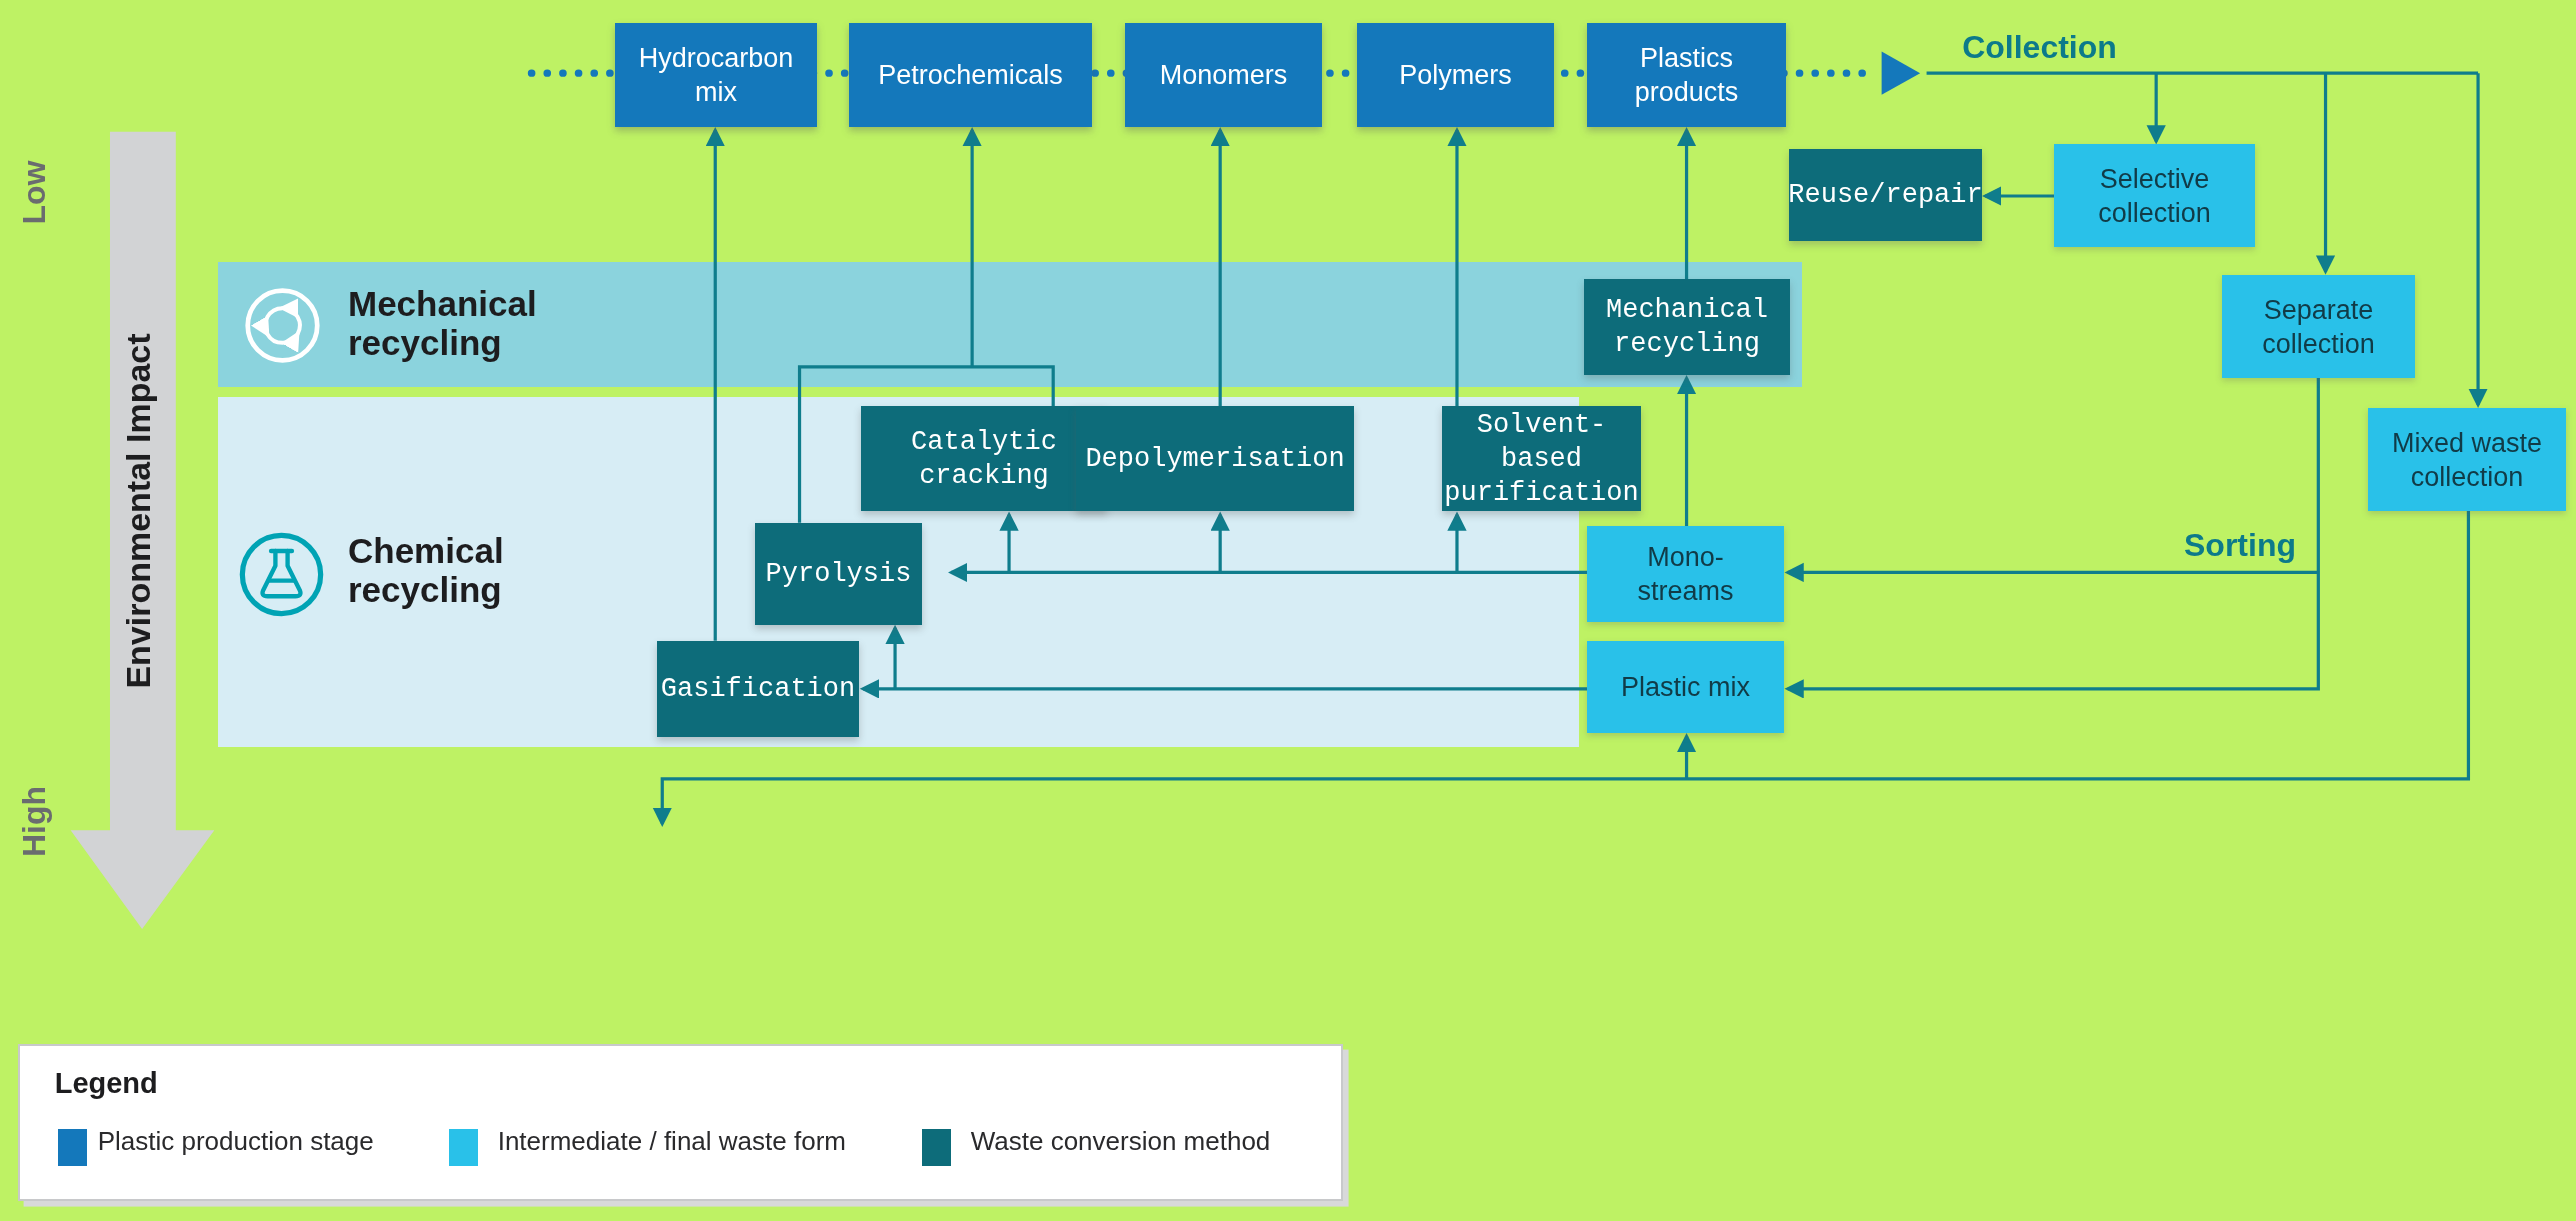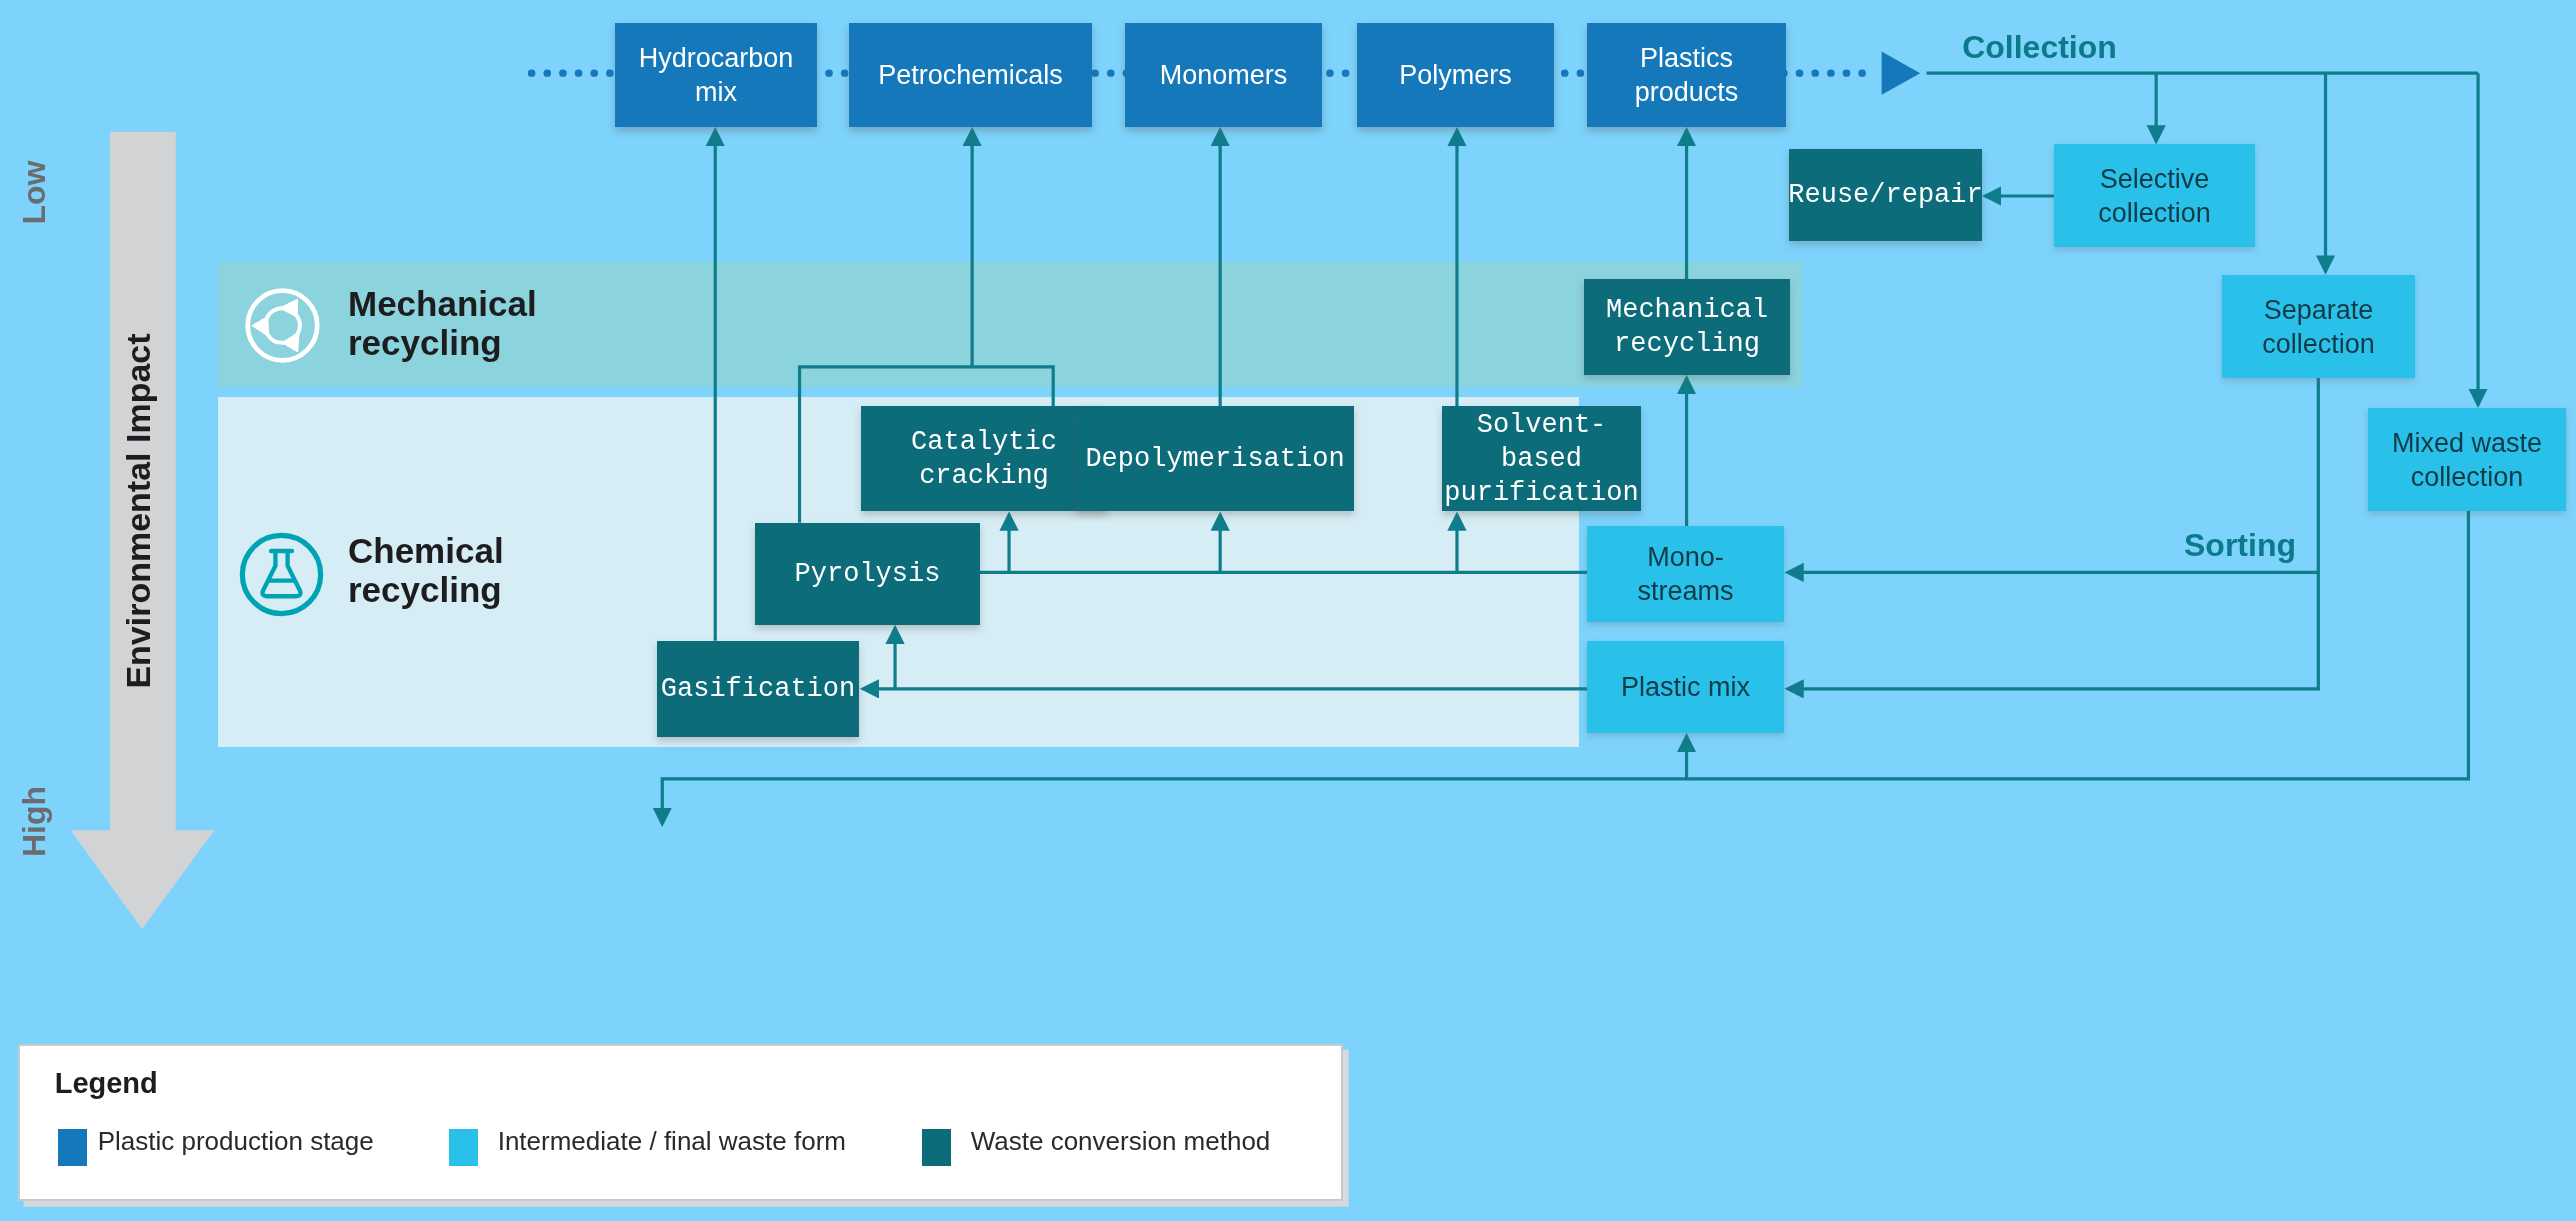--- a/index.html
+++ b/index.html
@@ -1,17 +1,17 @@
 <!DOCTYPE html>
 <html style="font-size:13px"><head>
 <meta charset="utf-8">
 <style>
   html,body{margin:0;padding:0;background:#ffffff;}
   body{width:2576px;height:1222px;overflow:hidden;font-family:"Liberation Sans",sans-serif;}
-  #stage{position:relative;width:2576px;height:1222px;background:#7dd3fc;}
+  #stage{position:relative;width:2576px;height:1222px;background:#bef264;}
 
   .band{position:absolute;z-index:1;}
   #band-mech{left:218px;top:262px;width:1584px;height:125px;background:#8bd3dd;}
   #band-chem{left:218px;top:397px;width:1361px;height:350px;background:#d7edf5;}
 
   #connector-layer{position:absolute;left:0;top:0;z-index:2;}
 
   .box{position:absolute;z-index:3;display:flex;align-items:center;justify-content:center;
        text-align:center;white-space:pre-line;font-size:27px;line-height:34px;}
   .prod{background:#1478bb;color:#ffffff;box-shadow:0 4px 7.2px rgba(90,90,90,.35);}
@@ -28,21 +28,21 @@
   #b-separate{left:2222px;top:275px;width:193px;height:103px;}
   #b-mixed{left:2368px;top:408px;width:198px;height:103px;}
   #b-mono{left:1587px;top:526px;width:197px;height:96px;}
   #b-plasticmix{left:1587px;top:641px;width:197px;height:92px;}
 
   #b-reuse{left:1789px;top:149px;width:193px;height:92px;}
   #b-mechbox{left:1584px;top:279px;width:206px;height:96px;}
   #b-cc{left:861px;top:406px;width:246px;height:105px;}
   #b-depoly{left:1076px;top:406px;width:278px;height:105px;}
   #b-sbp{left:1442px;top:406px;width:199px;height:105px;}
-  #b-pyro{left:755px;top:523px;width:225px;height:102px;}
+  #b-pyro{left:755px;top:523px;width:167px;height:102px;}
   #b-gas{left:657px;top:641px;width:202px;height:96px;}
   #b-energy{left:552px;top:827px;width:203px;height:98px;}
 
   .band-label{position:absolute;z-index:3;white-space:pre-line;font-weight:700;
               font-size:35px;line-height:39px;color:#1d1d1f;}
   #lbl-mech{left:348px;top:284px;}
   #lbl-chem{left:348px;top:531px;}
   .band-icon{position:absolute;z-index:3;}
   #icon-mech{left:243px;top:286px;}
   #icon-chem{left:238px;top:531px;}

